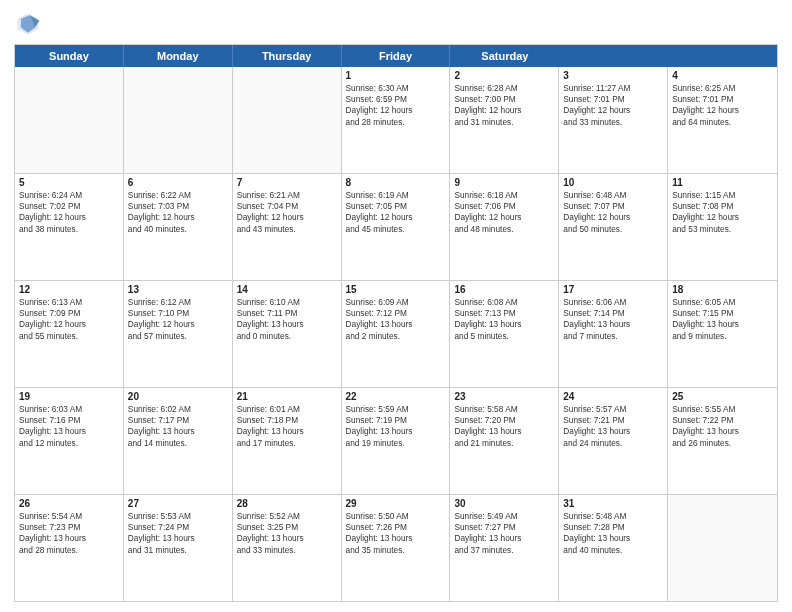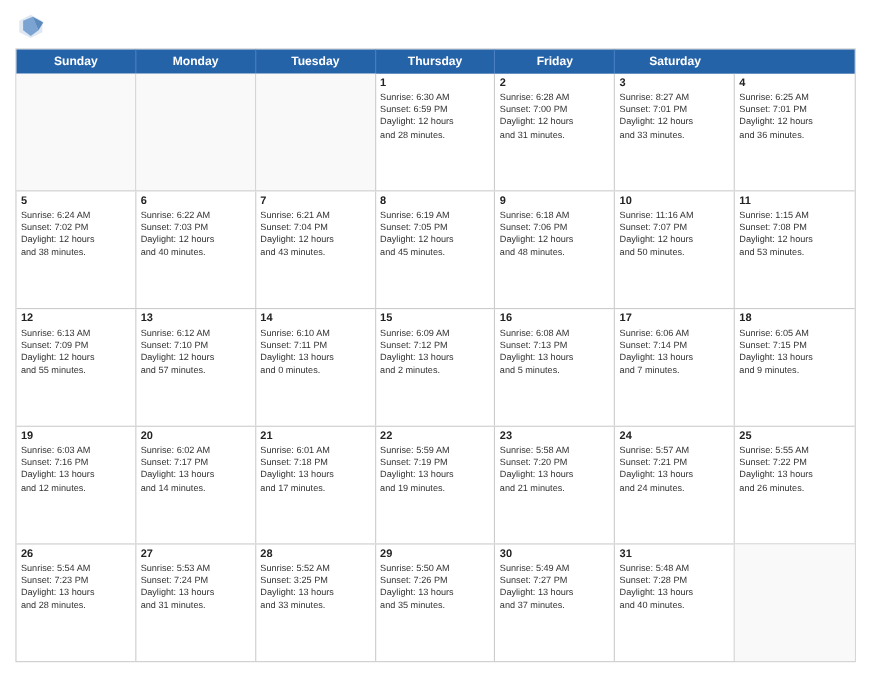--- a/index.html
+++ b/index.html
@@ -129,21 +129,20 @@
     <div class="title-block">
       <div class="month-title"></div>
       <div class="location"></div>
     </div>
   </div>
 
   <div class="calendar">
     <div class="cal-header">
     <div class="cal-header-cell">Sunday</div>
         <div class="cal-header-cell">Monday</div>
-        <div class="cal-header-cell">Tuesday</div>
         <div class="cal-header-cell">Thursday</div>
         <div class="cal-header-cell">Friday</div>
         <div class="cal-header-cell">Saturday</div>
       </div>
     <div class="cal-body">
     <div class="cal-row">
           <div class="cal-cell empty"></div>
           <div class="cal-cell empty"></div>
           <div class="cal-cell empty"></div>
           <div class="cal-cell">
@@ -155,31 +154,31 @@
           </div>
           <div class="cal-cell">
             <span class="day-num">2</span>
             <span class="cell-line">Sunrise: 6:28 AM</span>
             <span class="cell-line">Sunset: 7:00 PM</span>
             <span class="cell-line">Daylight: 12 hours</span>
             <span class="cell-line">and 31 minutes.</span>
           </div>
           <div class="cal-cell">
             <span class="day-num">3</span>
-            <span class="cell-line">Sunrise: 8:27 AM</span>
+            <span class="cell-line">Sunrise: 11:27 AM</span>
             <span class="cell-line">Sunset: 7:01 PM</span>
             <span class="cell-line">Daylight: 12 hours</span>
             <span class="cell-line">and 33 minutes.</span>
           </div>
           <div class="cal-cell">
             <span class="day-num">4</span>
             <span class="cell-line">Sunrise: 6:25 AM</span>
             <span class="cell-line">Sunset: 7:01 PM</span>
             <span class="cell-line">Daylight: 12 hours</span>
-            <span class="cell-line">and 36 minutes.</span>
+            <span class="cell-line">and 64 minutes.</span>
           </div>
         </div>
         <div class="cal-row">
           <div class="cal-cell">
             <span class="day-num">5</span>
             <span class="cell-line">Sunrise: 6:24 AM</span>
             <span class="cell-line">Sunset: 7:02 PM</span>
             <span class="cell-line">Daylight: 12 hours</span>
             <span class="cell-line">and 38 minutes.</span>
           </div>
@@ -206,21 +205,21 @@
           </div>
           <div class="cal-cell">
             <span class="day-num">9</span>
             <span class="cell-line">Sunrise: 6:18 AM</span>
             <span class="cell-line">Sunset: 7:06 PM</span>
             <span class="cell-line">Daylight: 12 hours</span>
             <span class="cell-line">and 48 minutes.</span>
           </div>
           <div class="cal-cell">
             <span class="day-num">10</span>
-            <span class="cell-line">Sunrise: 11:16 AM</span>
+            <span class="cell-line">Sunrise: 6:48 AM</span>
             <span class="cell-line">Sunset: 7:07 PM</span>
             <span class="cell-line">Daylight: 12 hours</span>
             <span class="cell-line">and 50 minutes.</span>
           </div>
           <div class="cal-cell">
             <span class="day-num">11</span>
             <span class="cell-line">Sunrise: 1:15 AM</span>
             <span class="cell-line">Sunset: 7:08 PM</span>
             <span class="cell-line">Daylight: 12 hours</span>
             <span class="cell-line">and 53 minutes.</span>

